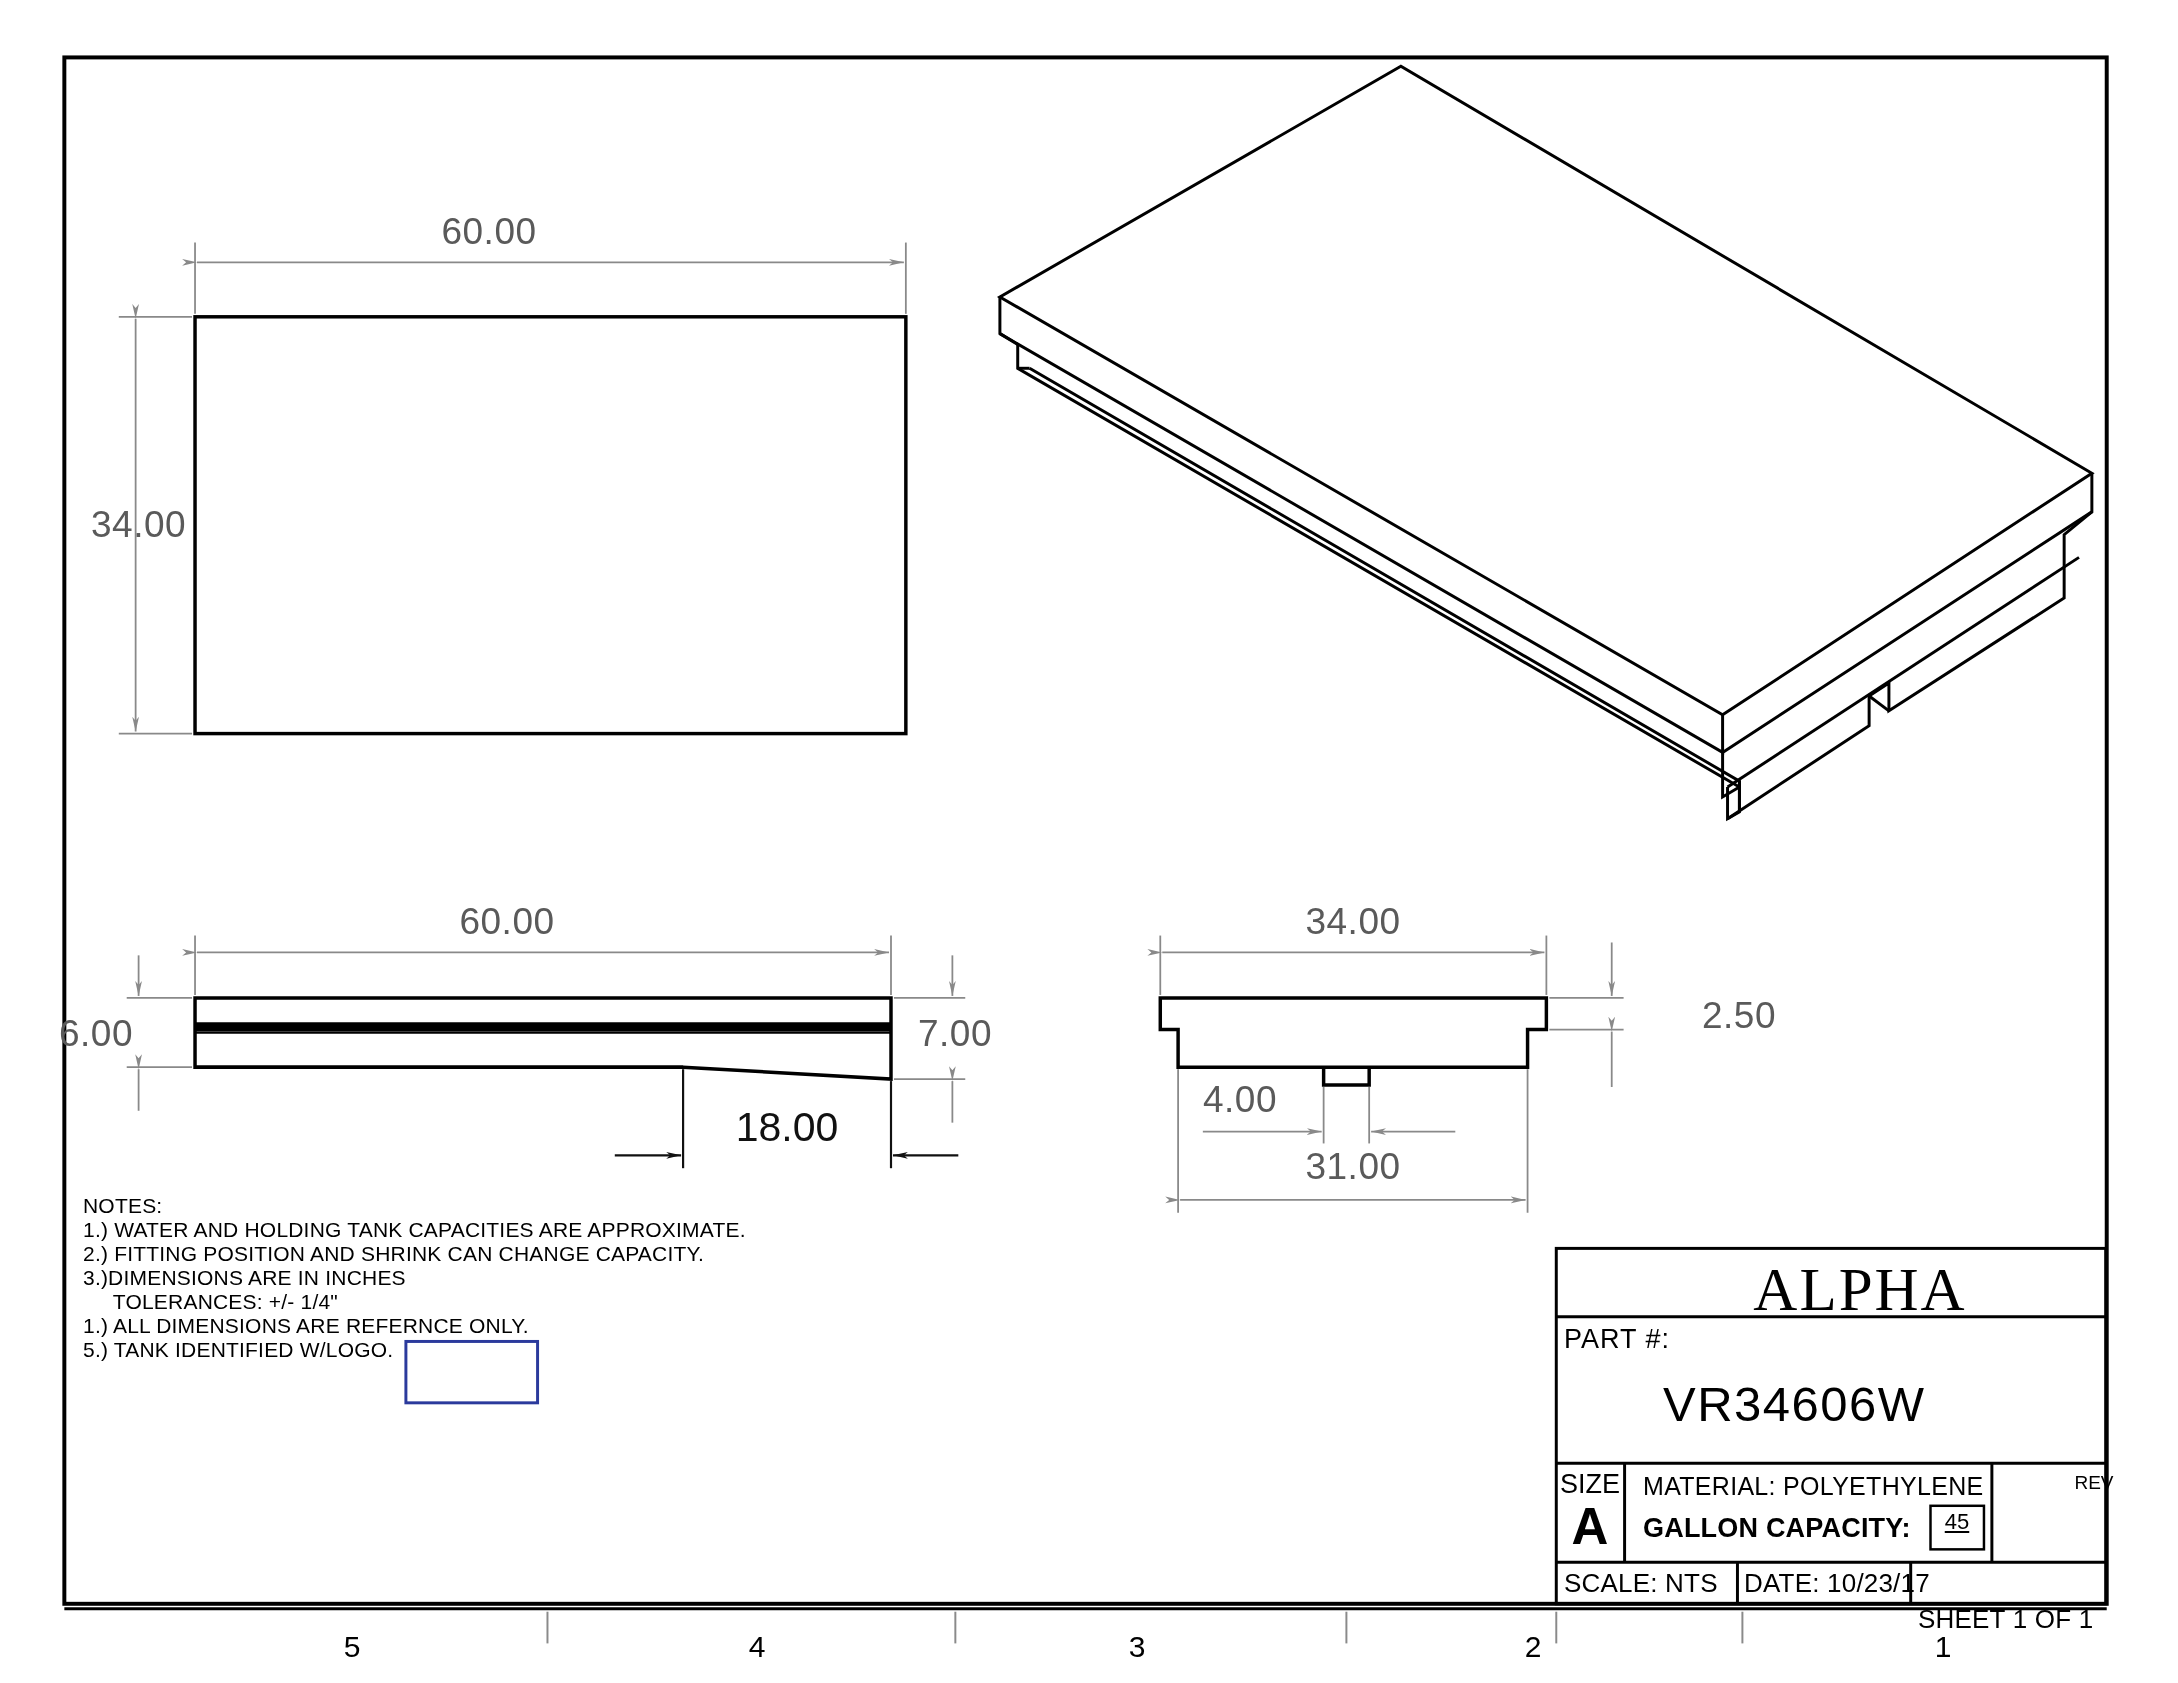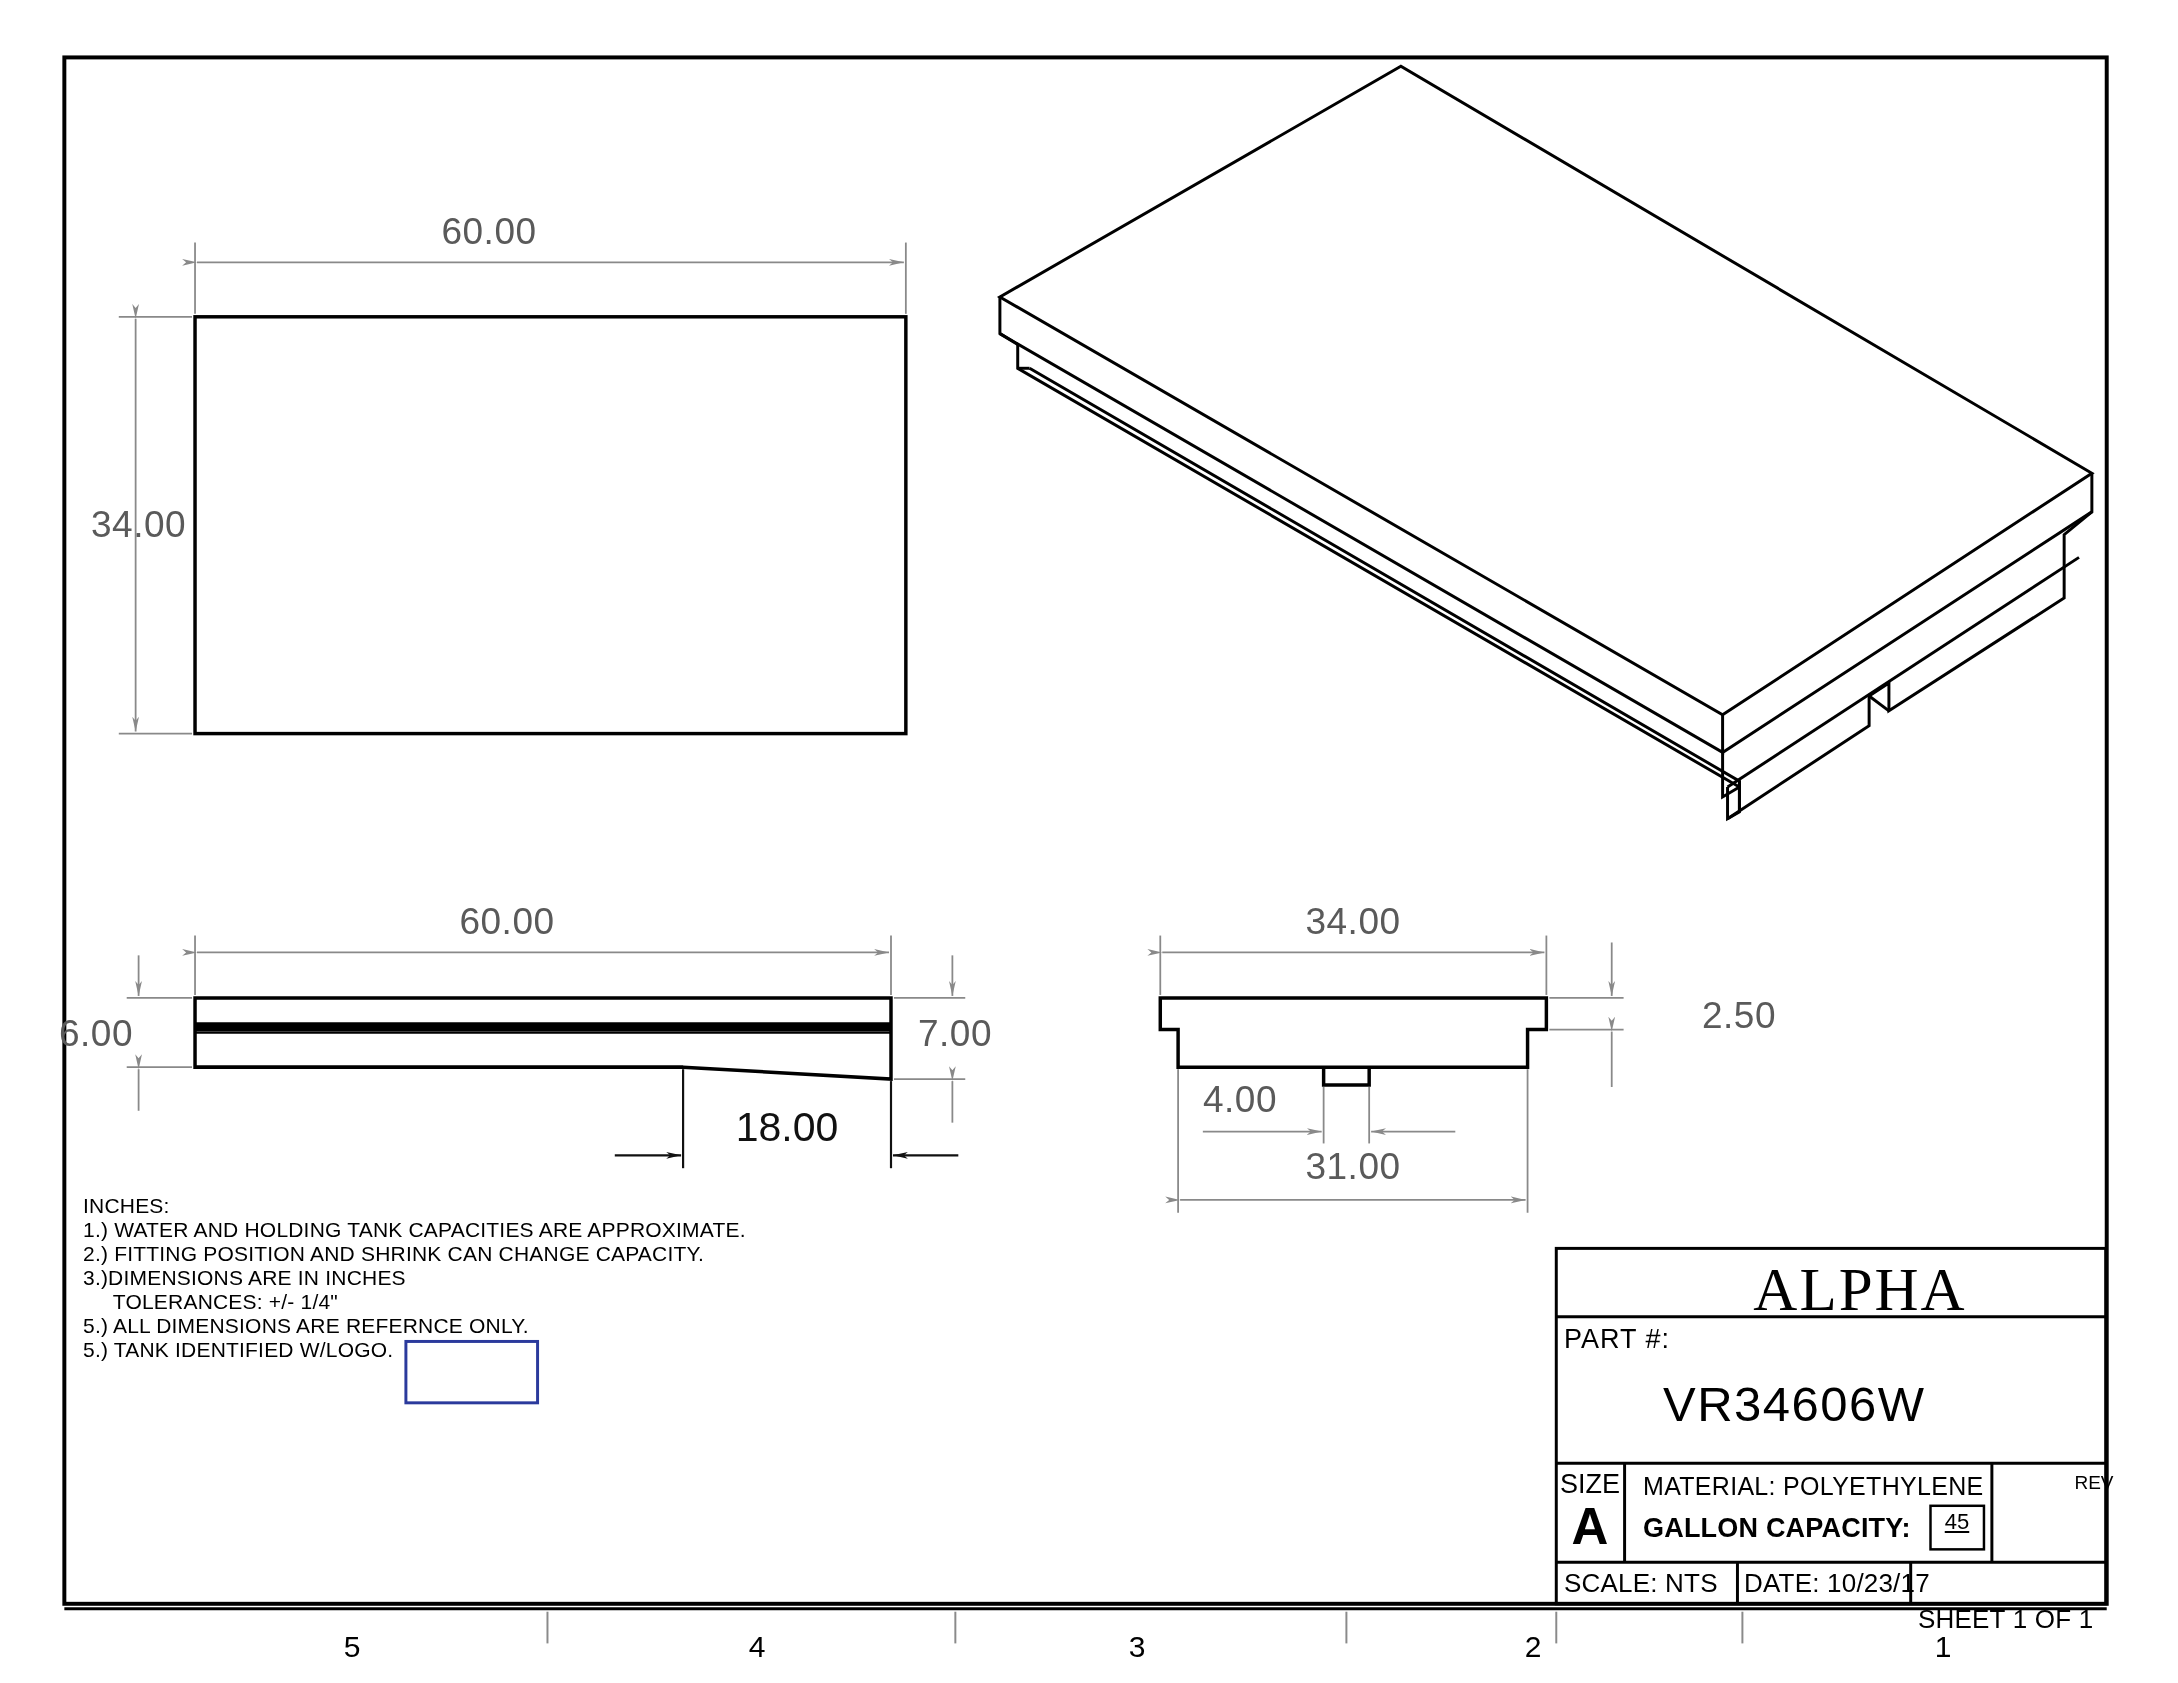--- a/index.html
+++ b/index.html
@@ -176,26 +176,26 @@
   <div class="txt dim" style="left:59px;top:1013px;">6.00</div>
   <div class="txt dim" style="left:918px;top:1013px;">7.00</div>
   <div class="txt" style="left:787px;top:1104px;transform:translateX(-50%);font-size:41px;color:#111;">18.00</div>
 
   <div class="txt dim" style="left:1353px;top:901px;transform:translateX(-50%);">34.00</div>
   <div class="txt dim" style="left:1702px;top:995px;">2.50</div>
   <div class="txt dim" style="left:1203px;top:1079px;">4.00</div>
   <div class="txt dim" style="left:1353px;top:1146px;transform:translateX(-50%);">31.00</div>
 
   <div style="position:absolute;left:83px;top:1194px;">
-    <div class="note">INCHES:</div>
+    <div class="note">NOTES:</div>
     <div class="note">1.) WATER AND HOLDING TANK CAPACITIES ARE APPROXIMATE.</div>
     <div class="note">2.) FITTING POSITION AND SHRINK CAN CHANGE CAPACITY.</div>
     <div class="note">3.)DIMENSIONS ARE IN INCHES</div>
     <div class="note" style="white-space:pre;">     TOLERANCES: +/- 1/4"</div>
-    <div class="note">5.) ALL DIMENSIONS ARE REFERNCE ONLY.</div>
+    <div class="note">1.) ALL DIMENSIONS ARE REFERNCE ONLY.</div>
     <div class="note">5.) TANK IDENTIFIED W/LOGO.</div>
   </div>
 
   <div class="txt tb tb-alpha" style="left:1832px;top:1255px;transform:translateX(-50%);">ALPHA</div>
   <div class="txt tb tb-part" style="left:1564px;top:1324px;">PART  #:</div>
   <div class="txt tb tb-partno" style="left:1663px;top:1376px;">VR34606W</div>
 
   <div class="txt tb tb-size" style="left:1590px;top:1469px;transform:translateX(-50%);">SIZE</div>
   <div class="txt tb tb-a" style="left:1590px;top:1497px;transform:translateX(-50%);">A</div>
 

